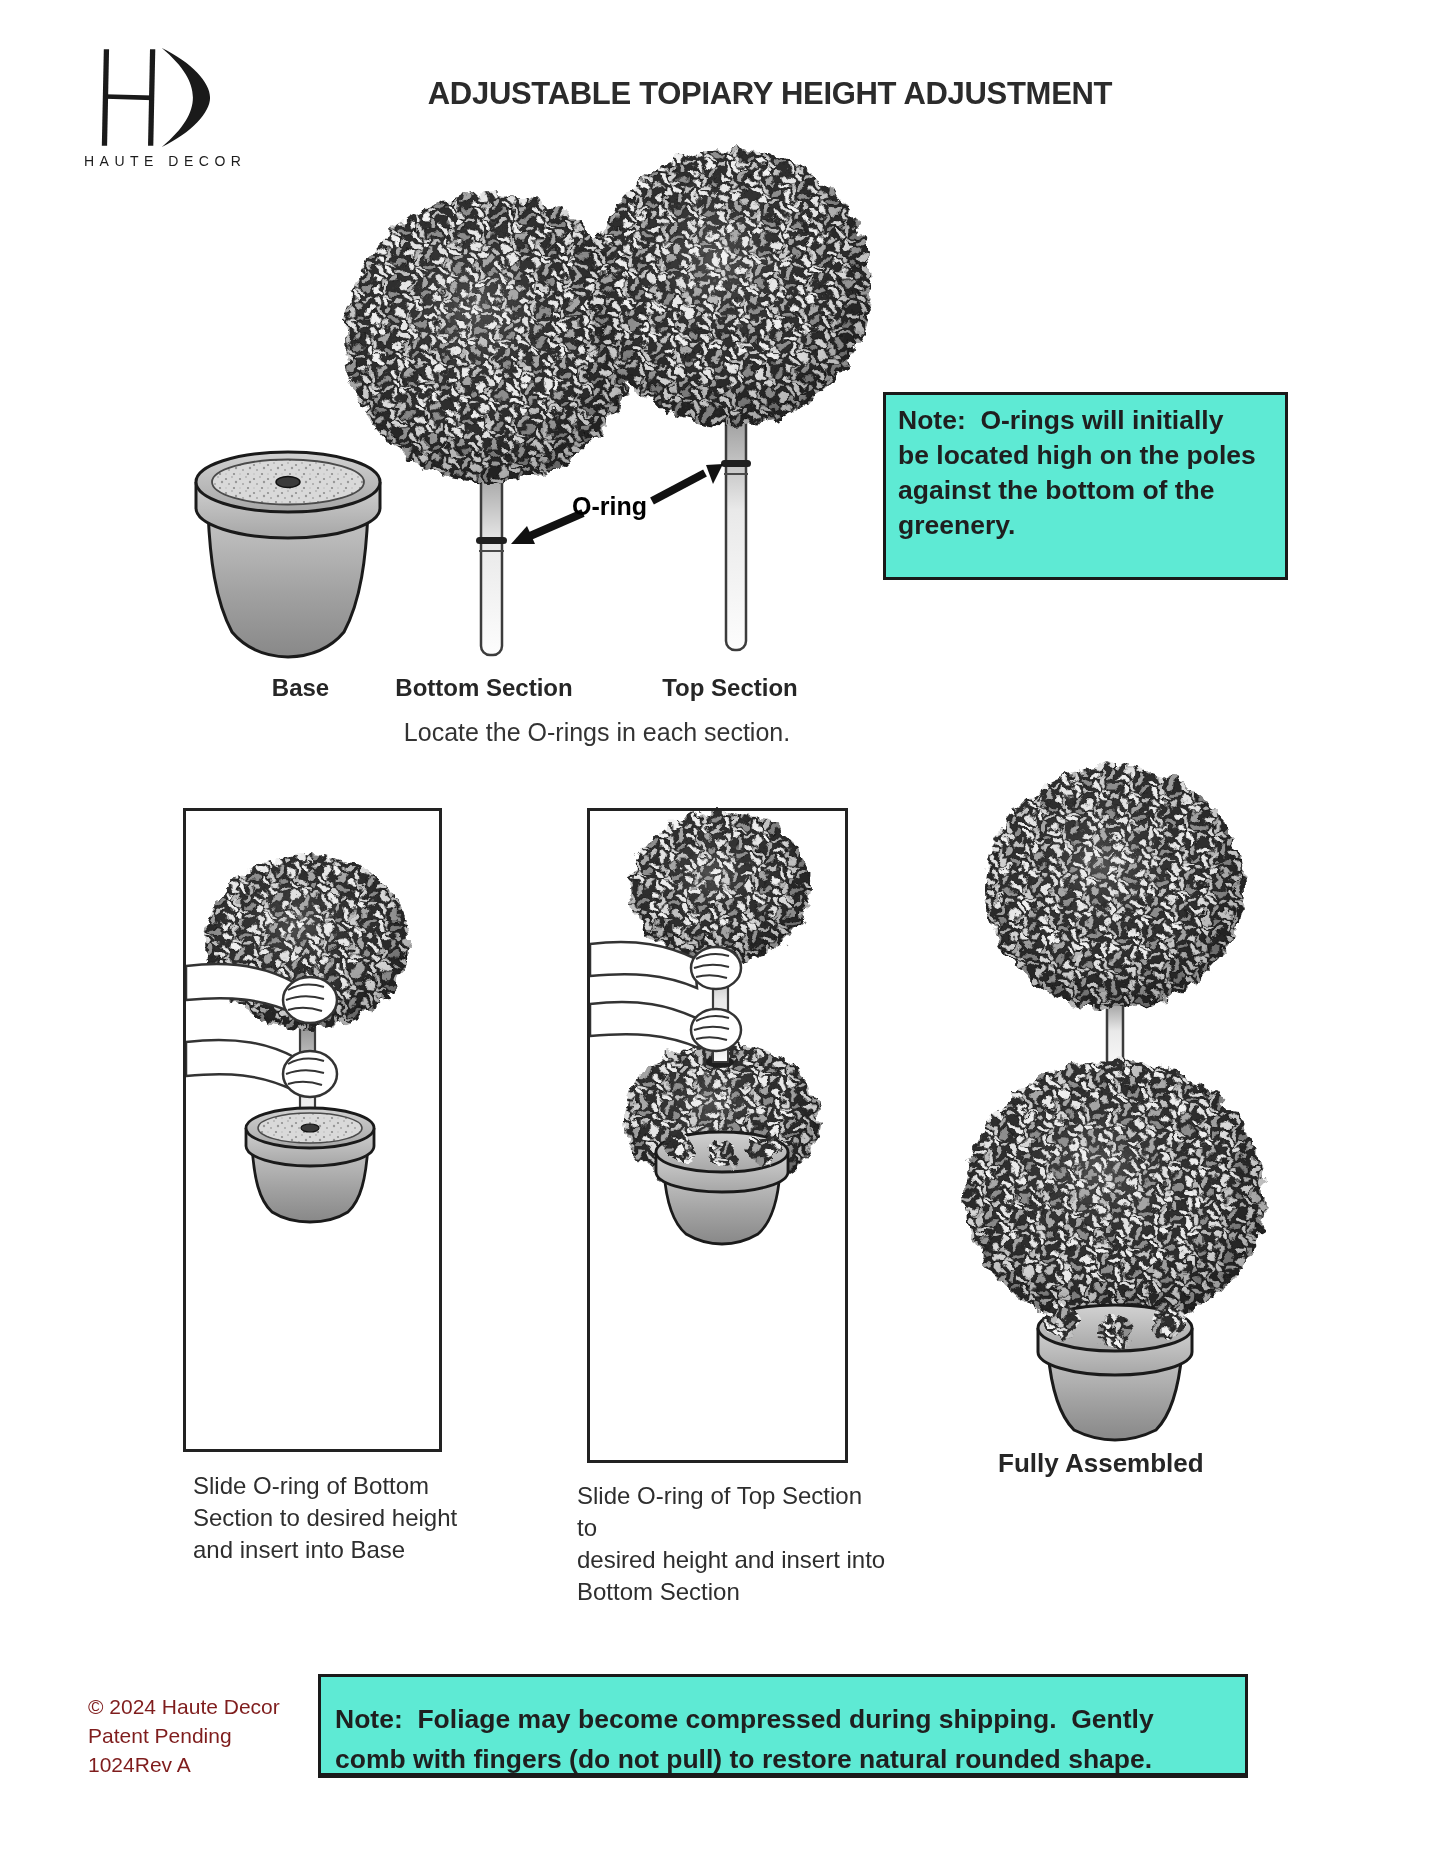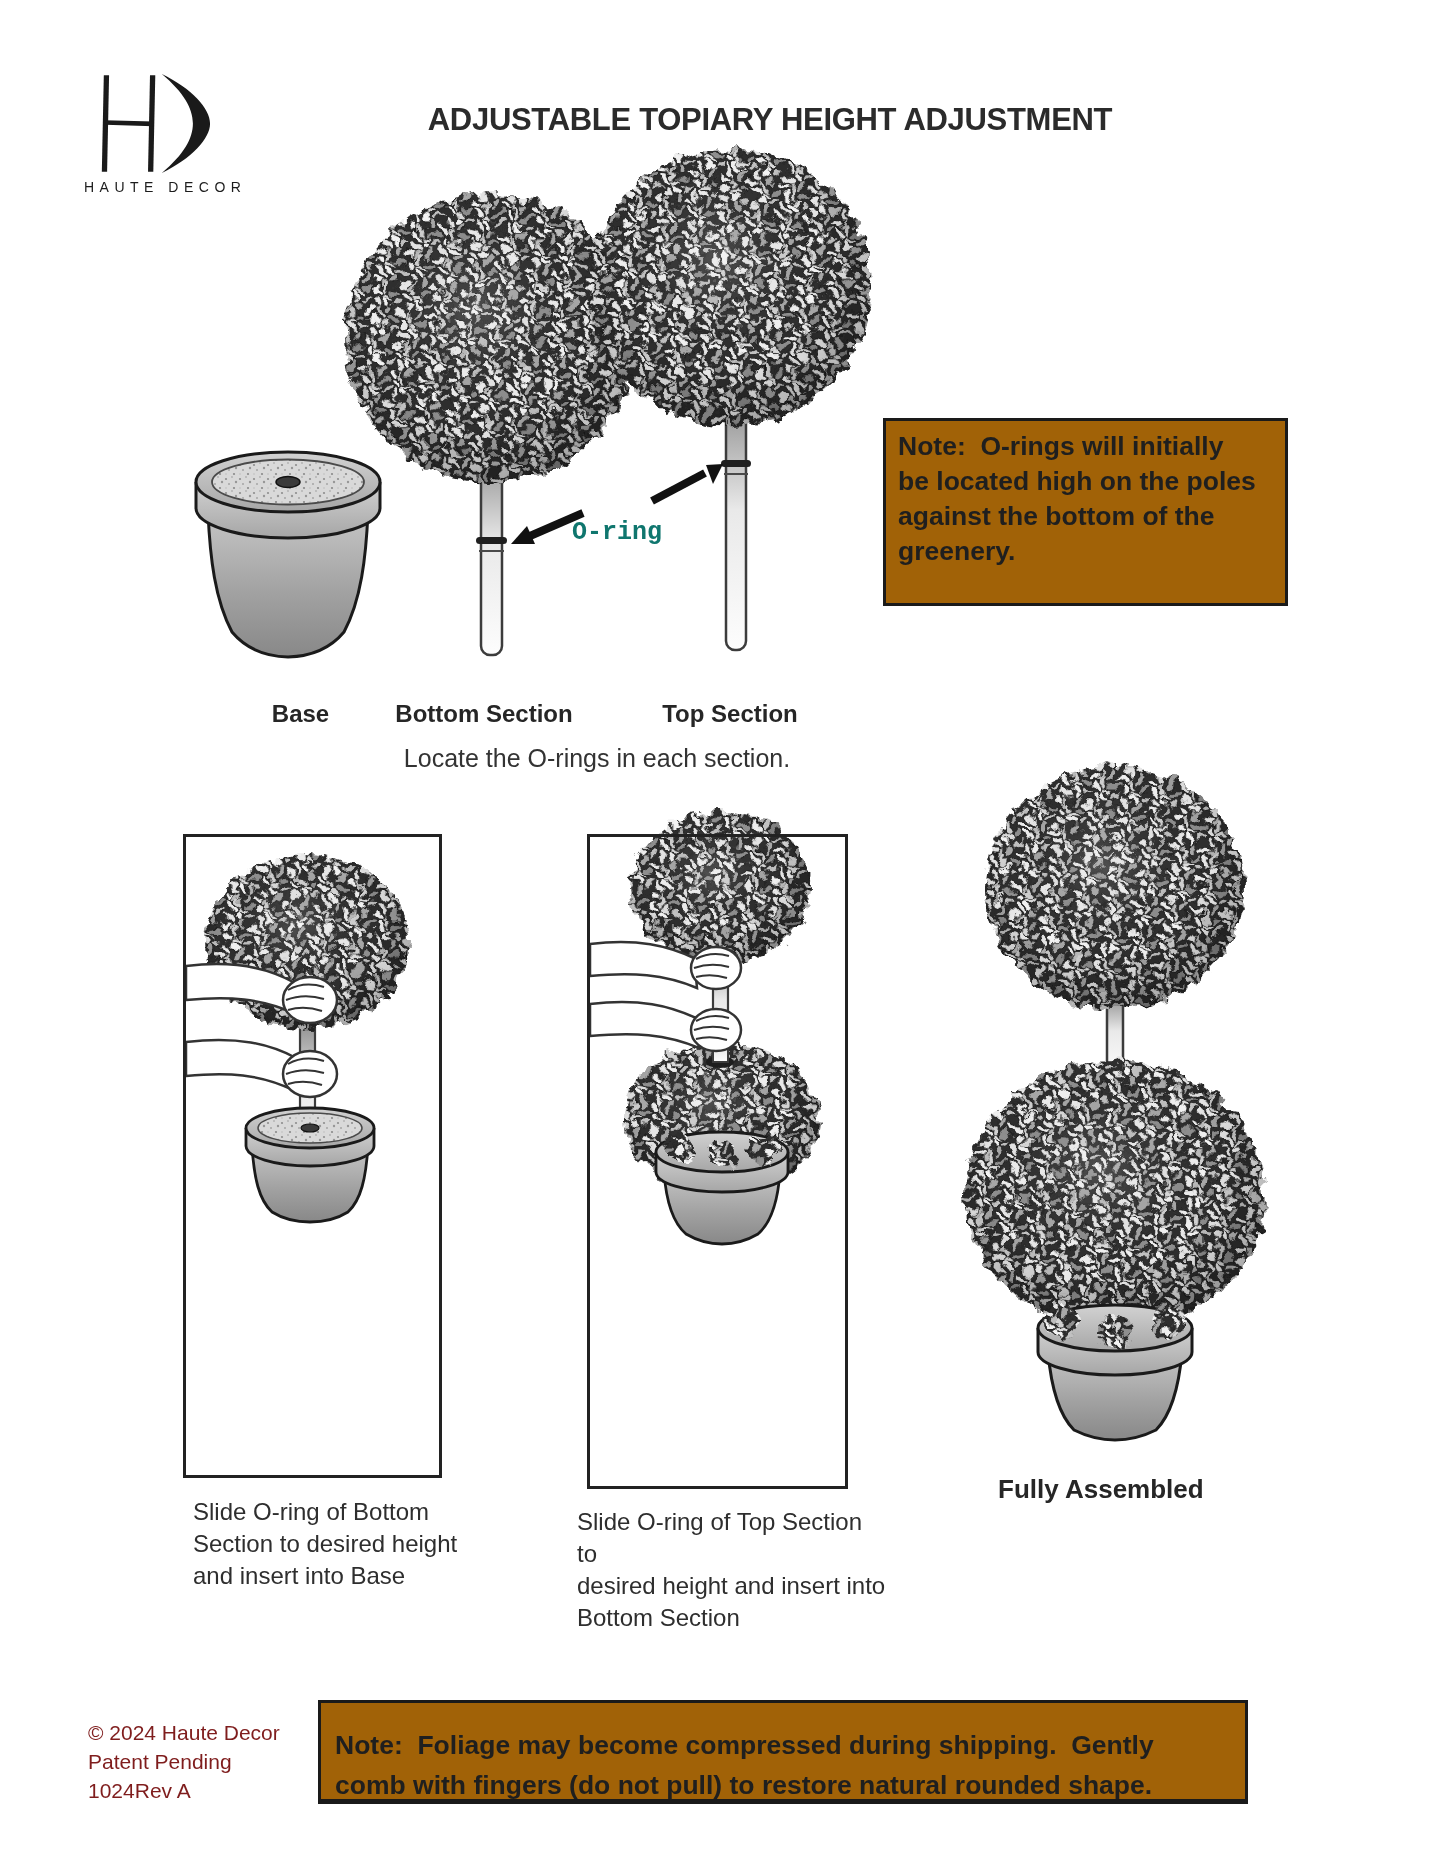--- a/index.html
+++ b/index.html
@@ -1,26 +1,26 @@
 <!DOCTYPE html>
 <html><head>
 <meta charset="utf-8">
 <style>
   html,body{margin:0;padding:0;background:#fff;}
   body{width:1440px;height:1869px;position:relative;font-family:"Liberation Sans",sans-serif;color:#231f20;overflow:hidden;}
   .art{position:absolute;left:0;top:0;width:1440px;height:1869px;z-index:0;}
-  .abs{position:absolute;z-index:2;margin-top:26px;}
+  .abs{position:absolute;z-index:2;}
   .logo{left:84px;top:48px;width:150px;text-align:left;}
   .logo svg{display:block;}
   .wordmark{margin-top:6px;font-size:14px;font-weight:400;letter-spacing:5.5px;color:#1c1c1c;white-space:nowrap;}
   .title{left:360px;top:76px;width:820px;text-align:center;font-size:31px;font-weight:700;letter-spacing:-0.3px;color:#2b2b2b;white-space:nowrap;}
-  .notebox{border:3px solid #1a1a1a;background:#a16207;box-sizing:border-box;font-weight:700;color:#1f1f1f;white-space:pre-wrap;}
+  .notebox{border:3px solid #1a1a1a;background:#5eead4;box-sizing:border-box;font-weight:700;color:#1f1f1f;white-space:pre-wrap;}
   .notebox.top{left:883px;top:392px;width:405px;height:188px;padding:8px 12px;font-size:26.5px;line-height:35px;}
   .notebox.bottom{left:318px;top:1674px;width:930px;height:104px;padding:22px 14px;font-size:26.5px;line-height:40px;border-bottom-width:5px;}
-  .oring-label{left:572px;top:492px;font-size:25px;font-weight:700;color:#0f766e;font-family:Liberation Mono, monospace;}
+  .oring-label{left:572px;top:492px;font-size:25px;font-weight:700;color:#000000;}
   .part-label{top:674px;text-align:center;font-size:24px;font-weight:700;color:#262626;}
   .pl-base{left:218px;width:165px;}
   .pl-bottom{left:368px;width:232px;}
   .pl-top{left:618px;width:224px;}
   .locate{left:347px;top:718px;width:500px;text-align:center;font-size:25px;font-weight:400;color:#333;}
   .stepbox{border:3px solid #222;background:transparent;box-sizing:border-box;}
   .box1{left:183px;top:808px;width:259px;height:644px;}
   .box2{left:587px;top:808px;width:261px;height:655px;}
   .caption{font-size:24px;line-height:32px;color:#2e2e2e;white-space:pre-wrap;}
   .cap1{left:193px;top:1470px;width:280px;}

